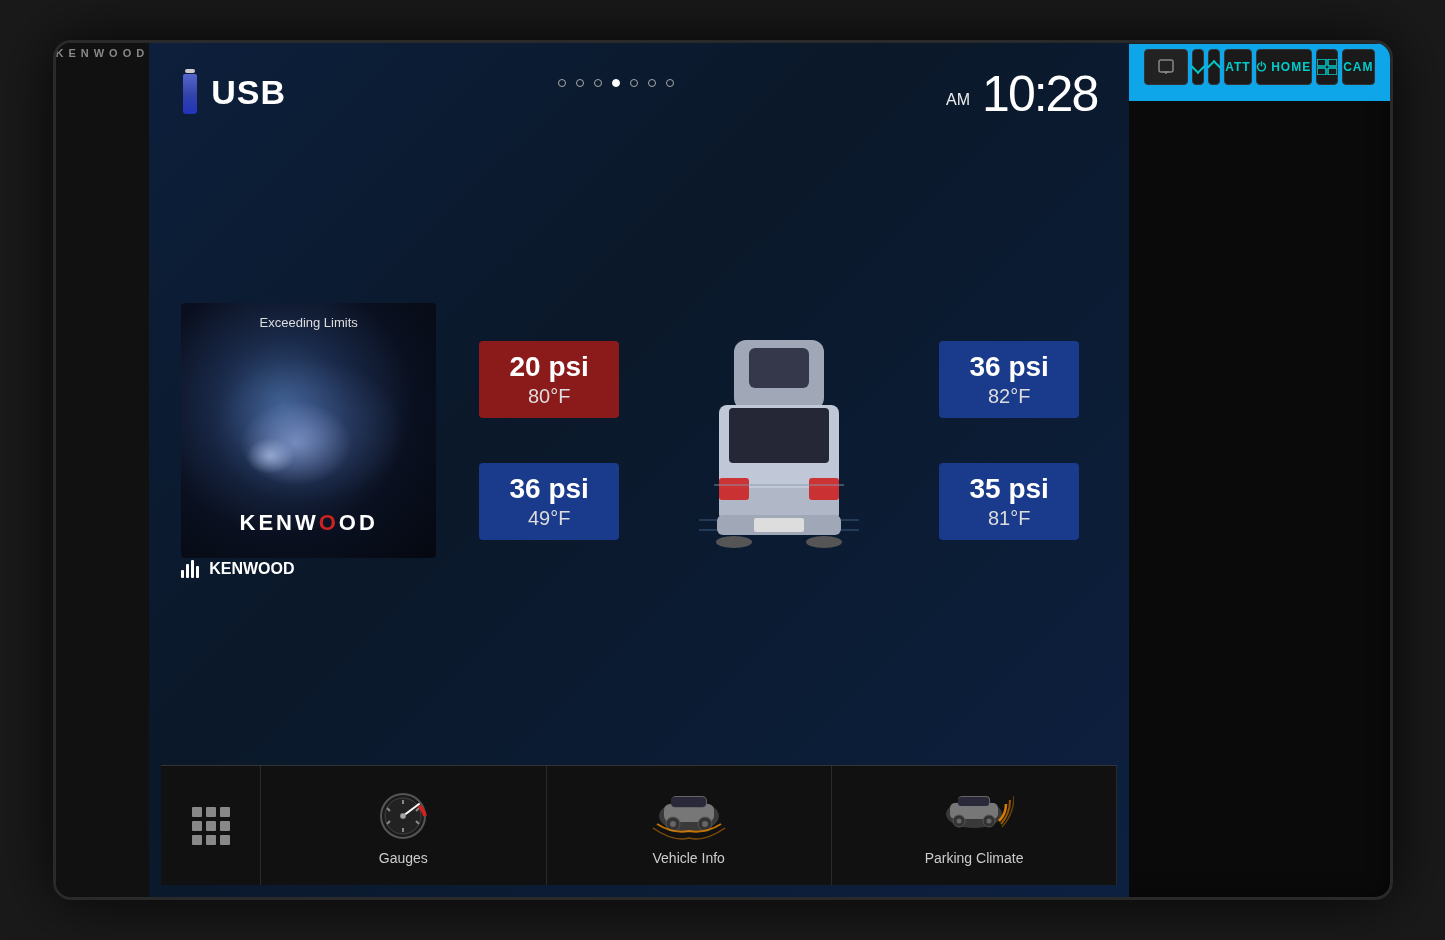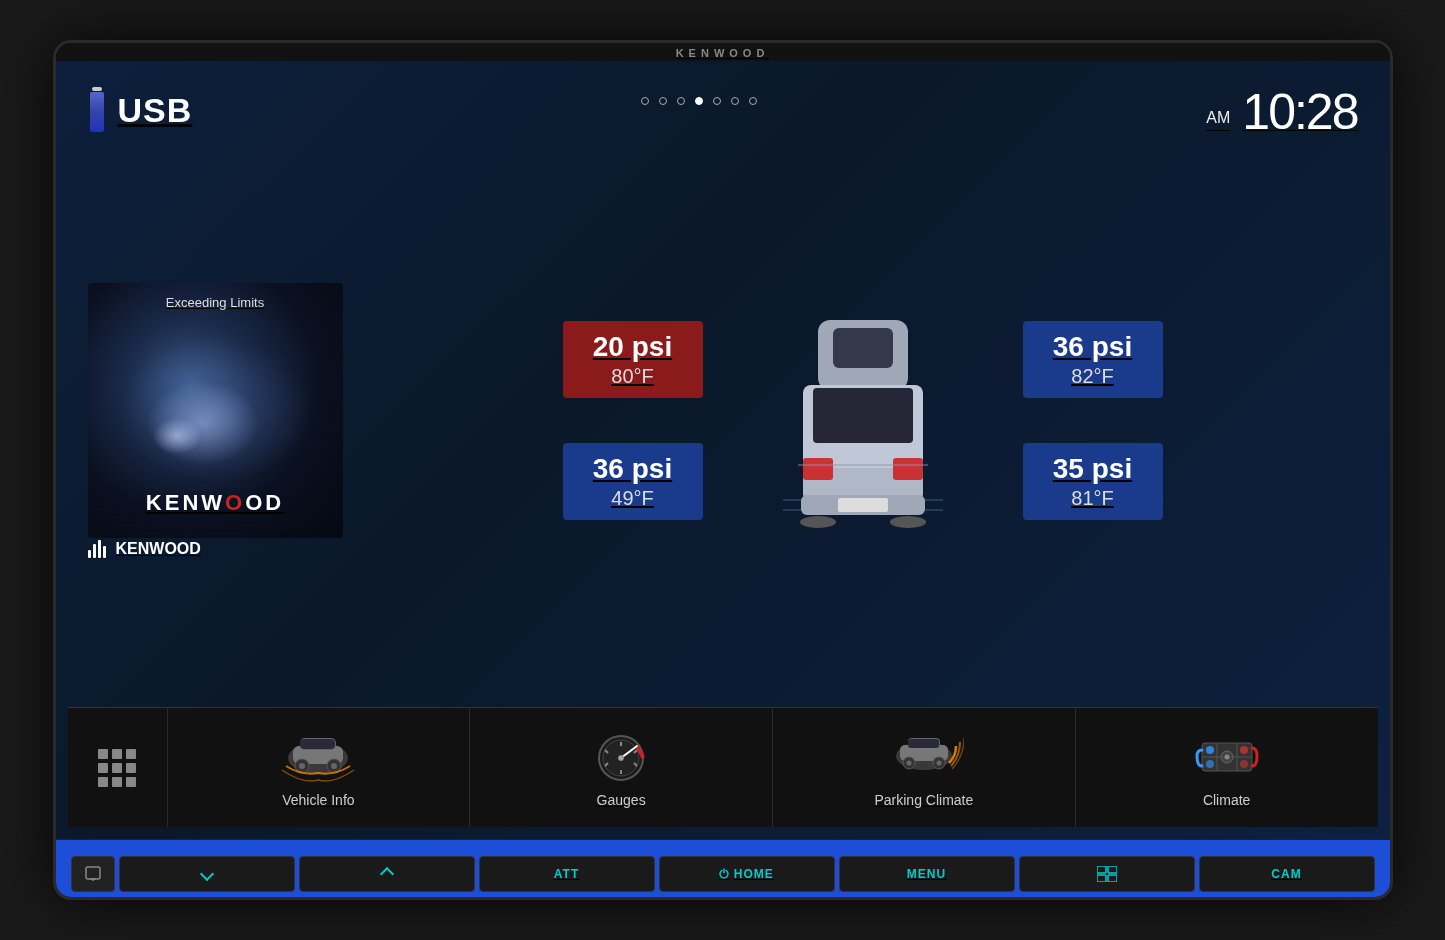--- a/index.html
+++ b/index.html
@@ -15,23 +15,22 @@
     }
 
     .device-outer {
       width: 1340px;
       height: 860px;
       background: #0a0a0a;
       border-radius: 18px;
       border: 3px solid #2a2a2a;
       box-shadow: 0 0 60px rgba(0,0,0,0.8), inset 0 0 20px rgba(0,0,0,0.5);
       display: flex;
-      flex-direction: column;
+      flex-direction: row;
       overflow: hidden;
-      text-decoration: underline;
     }
 
     
     .brand-bar {
       background: #111;
       text-align: center;
       padding: 4px 0 2px;
       letter-spacing: 5px;
       font-size: 11px;
       color: #888;
@@ -315,24 +314,24 @@
     }
 
     .nav-label {
       font-size: 14px;
       color: #ccc;
       text-align: center;
     }
 
     
     .hw-buttons {
-      background: #1d4ed8;
+      background: #0ea5e9;
       height: 58px;
       display: flex;
-      align-items: flex-start;
+      align-items: flex-end;
       padding: 16px 15px;
       gap: 4px;
       border-top: 1px solid #222;
     }
 
     .hw-btn {
       flex: 1;
       height: 36px;
       background: #1a1a1a;
       border: 1px solid #333;
@@ -499,39 +498,20 @@
             <div class="grid-dot"></div>
               <div class="grid-dot"></div>
               <div class="grid-dot"></div>
             <div class="grid-dot"></div>
               <div class="grid-dot"></div>
               <div class="grid-dot"></div>
           </div>
         </div>
 
         <div class="nav-item">
-          <svg width="80" height="58" viewBox="0 0 80 58">
-
-            <ellipse cx="40" cy="30" rx="30" ry="16" fill="#555" opacity="0.6"></ellipse>
-            <rect x="15" y="18" width="50" height="18" rx="6" fill="#777"></rect>
-            <rect x="22" y="10" width="36" height="12" rx="5" fill="#666"></rect>
-            <rect x="22" y="11" width="35" height="10" rx="4" fill="#1a1a2e" opacity="0.8"></rect>
-
-            <circle cx="24" cy="38" r="7" fill="#333" stroke="#555" stroke-width="1"></circle>
-            <circle cx="24" cy="38" r="3" fill="#666"></circle>
-            <circle cx="56" cy="38" r="7" fill="#333" stroke="#555" stroke-width="1"></circle>
-            <circle cx="56" cy="38" r="3" fill="#666"></circle>
-
-            <path d="M8 38 Q24 48 40 45 Q56 48 72 38" stroke="#ee8800" stroke-width="2" fill="none" opacity="0.8"></path>
-            <path d="M4 42 Q24 56 40 52 Q56 56 76 42" stroke="#ee8800" stroke-width="1.5" fill="none" opacity="0.5"></path>
-          </svg>
-          <div class="nav-label">Vehicle Info</div>
-        </div>
-
-        <div class="nav-item">
           <svg width="60" height="58" viewBox="0 0 60 58">
 
             <circle cx="30" cy="30" r="22" fill="#1a1a1a" stroke="#555" stroke-width="2"></circle>
             <circle cx="30" cy="30" r="18" fill="#222" stroke="#444" stroke-width="1"></circle>
 
             <line x1="30" y1="14" x2="30" y2="18" stroke="#888" stroke-width="2"></line>
             <line x1="46" y1="22" x2="43" y2="25" stroke="#888" stroke-width="2"></line>
             <line x1="46" y1="38" x2="43" y2="35" stroke="#888" stroke-width="2"></line>
             <line x1="30" y1="46" x2="30" y2="42" stroke="#888" stroke-width="2"></line>
             <line x1="14" y1="38" x2="17" y2="35" stroke="#888" stroke-width="2"></line>
@@ -543,59 +523,56 @@
             <circle cx="30" cy="30" r="3" fill="#888"></circle>
 
             <circle cx="30" cy="30" r="2" fill="#aaa"></circle>
           </svg>
           <div class="nav-label">Gauges</div>
         </div>
 
         <div class="nav-item">
           <svg width="80" height="58" viewBox="0 0 80 58">
 
+            <ellipse cx="40" cy="30" rx="30" ry="16" fill="#555" opacity="0.6"></ellipse>
+            <rect x="15" y="18" width="50" height="18" rx="6" fill="#777"></rect>
+            <rect x="22" y="10" width="36" height="12" rx="5" fill="#666"></rect>
+            <rect x="22" y="11" width="35" height="10" rx="4" fill="#1a1a2e" opacity="0.8"></rect>
+
+            <circle cx="24" cy="38" r="7" fill="#333" stroke="#555" stroke-width="1"></circle>
+            <circle cx="24" cy="38" r="3" fill="#666"></circle>
+            <circle cx="56" cy="38" r="7" fill="#333" stroke="#555" stroke-width="1"></circle>
+            <circle cx="56" cy="38" r="3" fill="#666"></circle>
+
+            <path d="M8 38 Q24 48 40 45 Q56 48 72 38" stroke="#ee8800" stroke-width="2" fill="none" opacity="0.8"></path>
+            <path d="M4 42 Q24 56 40 52 Q56 56 76 42" stroke="#ee8800" stroke-width="1.5" fill="none" opacity="0.5"></path>
+          </svg>
+          <div class="nav-label">Vehicle Info</div>
+        </div>
+
+        <div class="nav-item">
+          <svg width="80" height="58" viewBox="0 0 80 58">
+
             <ellipse cx="40" cy="28" rx="28" ry="14" fill="#555" opacity="0.6"></ellipse>
             <rect x="16" y="17" width="48" height="16" rx="5" fill="#777"></rect>
             <rect x="24" y="10" width="32" height="10" rx="4" fill="#666"></rect>
             <rect x="24" y="11" width="31" height="9" rx="3" fill="#1a1a2e" opacity="0.8"></rect>
 
             <circle cx="25" cy="35" r="6" fill="#333" stroke="#555" stroke-width="1"></circle>
             <circle cx="25" cy="35" r="2.5" fill="#666"></circle>
             <circle cx="55" cy="35" r="6" fill="#333" stroke="#555" stroke-width="1"></circle>
             <circle cx="55" cy="35" r="2.5" fill="#666"></circle>
 
             <path d="M 65 35 Q 72 28 72 18" stroke="#ee8800" stroke-width="2.5" fill="none" opacity="0.9"></path>
             <path d="M 67 38 Q 76 28 76 14" stroke="#ee8800" stroke-width="2" fill="none" opacity="0.6"></path>
             <path d="M 68 41 Q 80 28 80 10" stroke="#ee8800" stroke-width="1.5" fill="none" opacity="0.4"></path>
           </svg>
           <div class="nav-label">Parking Climate</div>
         </div>
 
-        <div class="nav-item" style="border-right:none;">
-          <svg width="70" height="58" viewBox="0 0 70 58">
-
-            <rect x="10" y="15" width="50" height="28" rx="3" fill="#333" stroke="#555" stroke-width="1"></rect>
-
-            <path d="M 10 22 Q 5 22 5 28 Q 5 38 10 38" stroke="#3399ff" stroke-width="3" fill="none" stroke-linecap="round"></path>
-            <path d="M 60 20 Q 65 20 65 28 Q 65 38 60 38" stroke="#cc2222" stroke-width="3" fill="none" stroke-linecap="round"></path>
-
-            <line x1="10" y1="29" x2="60" y2="29" stroke="#555" stroke-width="1"></line>
-            <line x1="25" y1="15" x2="25" y2="43" stroke="#555" stroke-width="1"></line>
-            <line x1="45" y1="15" x2="45" y2="43" stroke="#555" stroke-width="1"></line>
-
-            <circle cx="18" cy="22" r="4" fill="#3399ff" opacity="0.8"></circle>
-            <circle cx="52" cy="22" r="4" fill="#cc3333" opacity="0.8"></circle>
-            <circle cx="18" cy="36" r="4" fill="#3399ff" opacity="0.6"></circle>
-            <circle cx="52" cy="36" r="4" fill="#cc3333" opacity="0.6"></circle>
-
-            <circle cx="35" cy="29" r="6" fill="#444" stroke="#666" stroke-width="1"></circle>
-            <circle cx="35" cy="29" r="2.5" fill="#888"></circle>
-          </svg>
-          <div class="nav-label">Climate</div>
-        </div>
 
       </div>
     </div>
   </div>
 
   <div class="hw-buttons">
 
     <div class="hw-btn square-btn">
       <svg width="16" height="16" viewBox="0 0 16 16">
         <rect x="1" y="1" width="14" height="12" rx="2" fill="none" stroke="#888" stroke-width="1.5"></rect>
@@ -616,23 +593,20 @@
       <span>ATT</span>
     </div>
 
     <div class="hw-btn">
       <span class="home-icon">
         <span style="color:#00cccc;font-size:12px;">⏻</span>
         <span>HOME</span>
       </span>
     </div>
 
-    <div class="hw-btn">
-      <span>MENU</span>
-    </div>
 
     <div class="hw-btn">
       <svg width="20" height="16" viewBox="0 0 20 16">
         <rect x="0" y="0" width="9" height="7" rx="1" fill="none" stroke="#00cccc" stroke-width="1.5"></rect>
         <rect x="11" y="0" width="9" height="7" rx="1" fill="none" stroke="#00cccc" stroke-width="1.5"></rect>
         <rect x="0" y="9" width="9" height="7" rx="1" fill="none" stroke="#00cccc" stroke-width="1.5"></rect>
         <rect x="11" y="9" width="9" height="7" rx="1" fill="none" stroke="#00cccc" stroke-width="1.5"></rect>
       </svg>
     </div>
 

